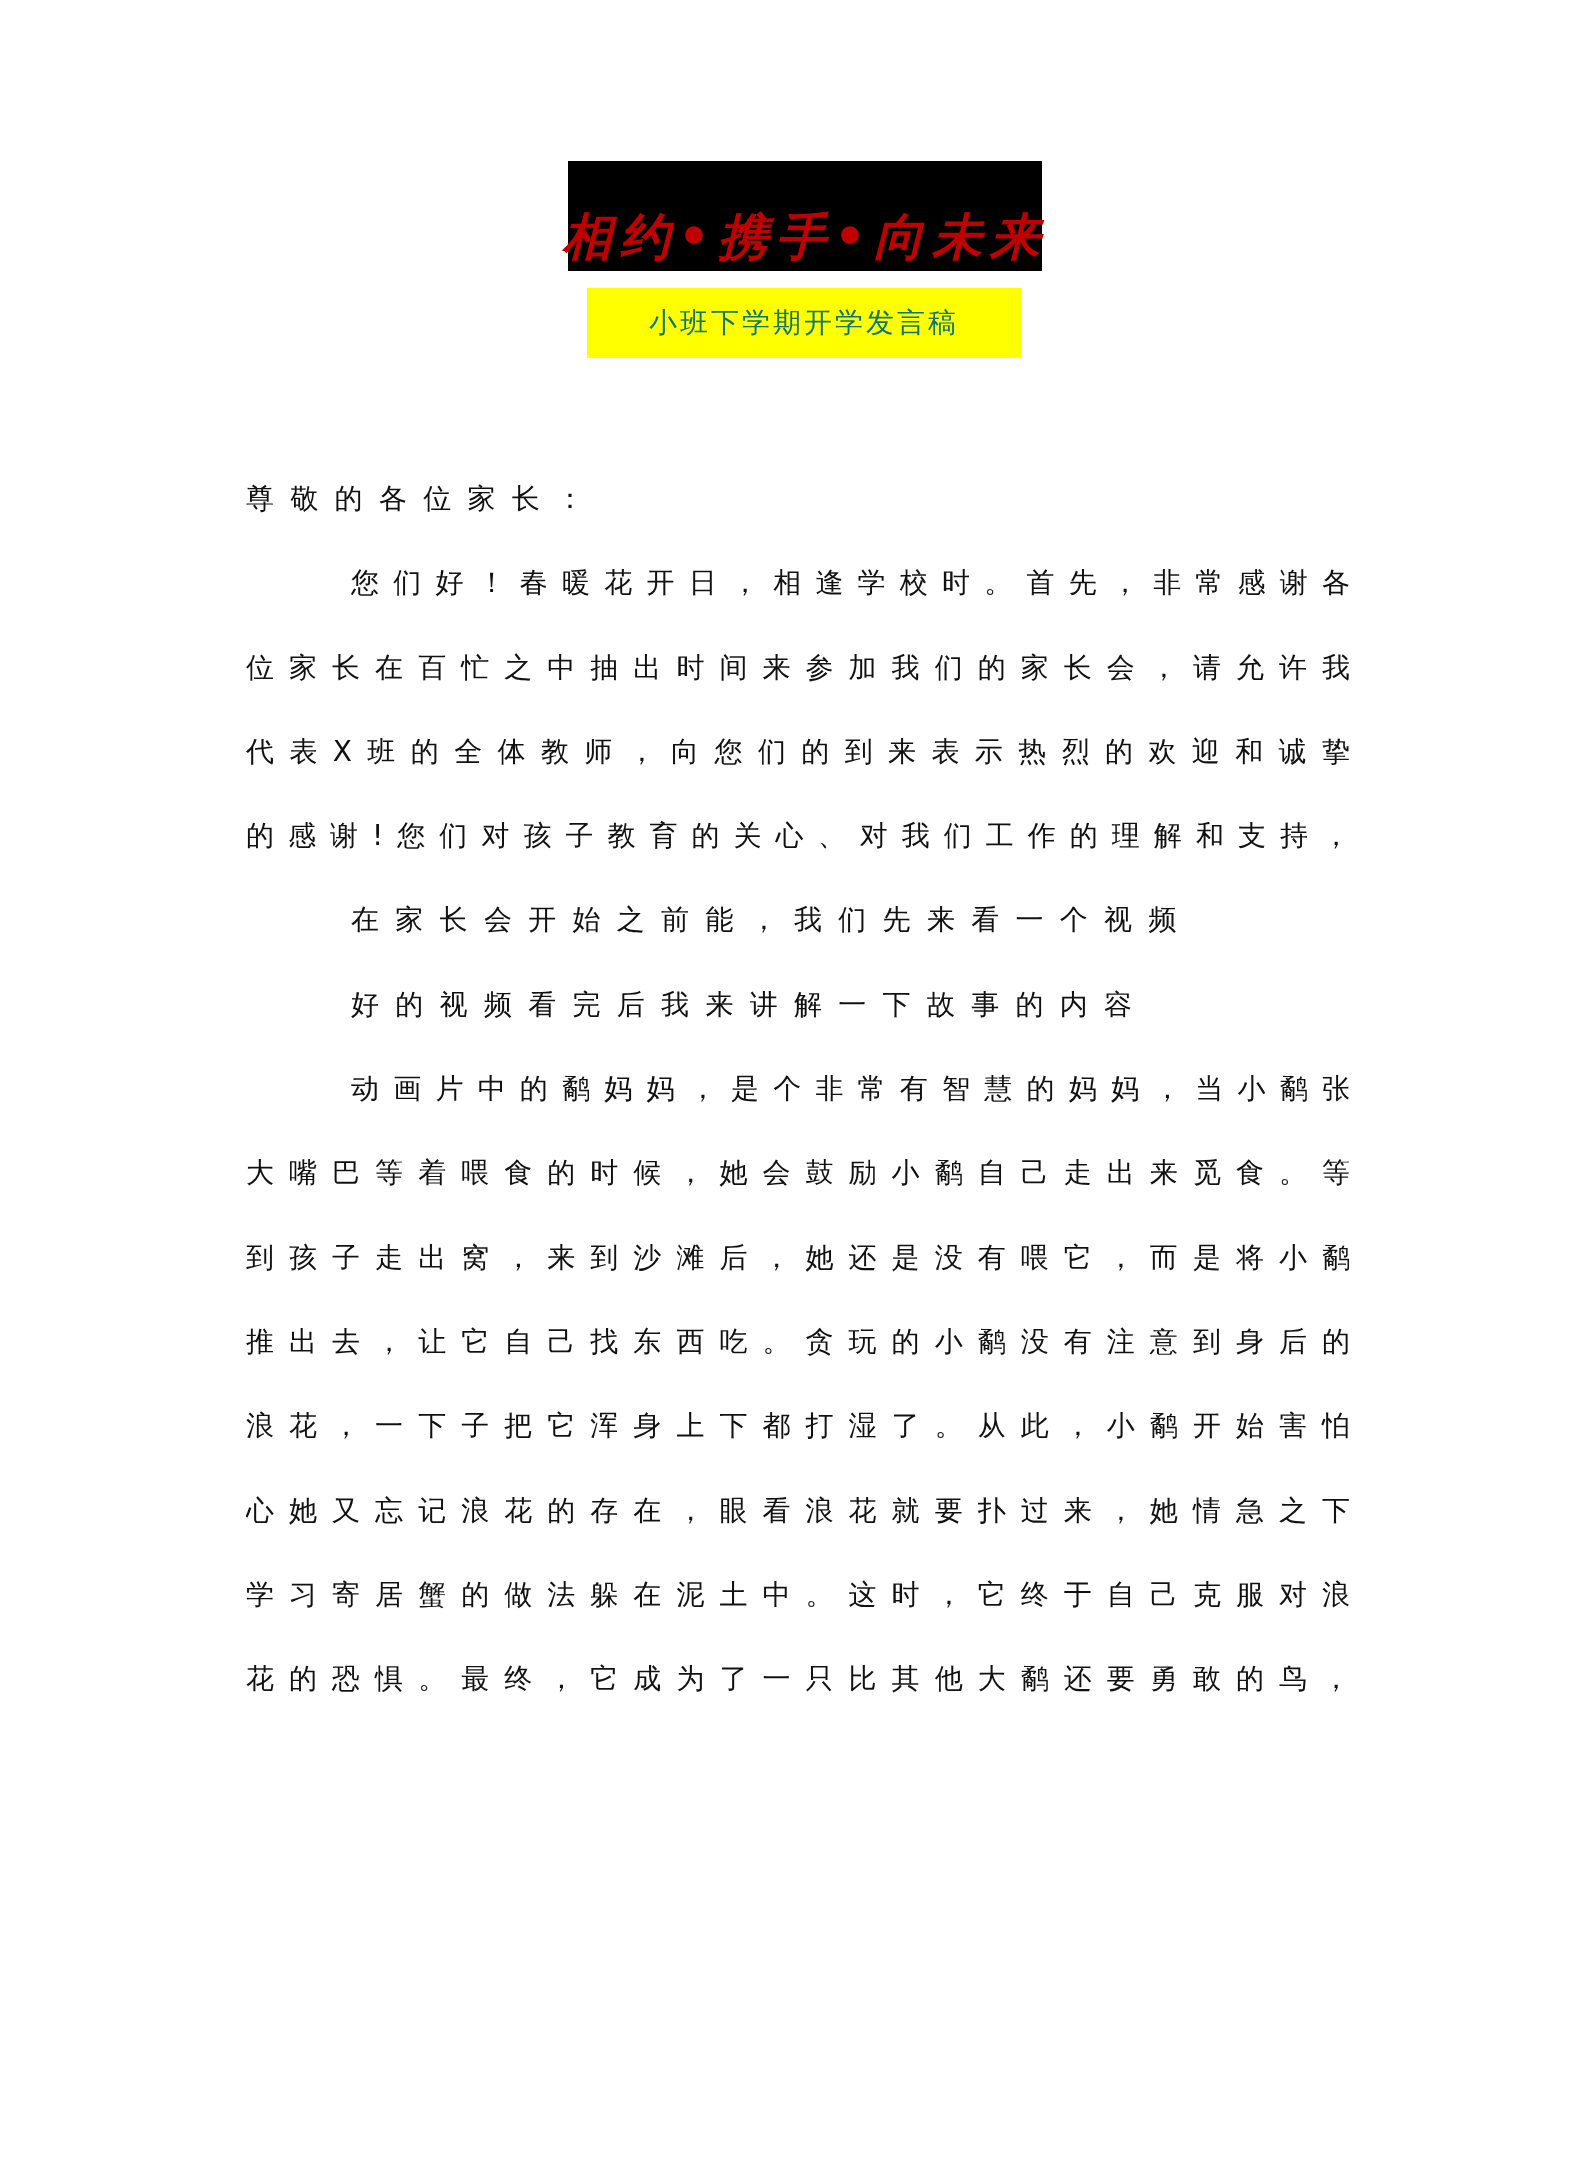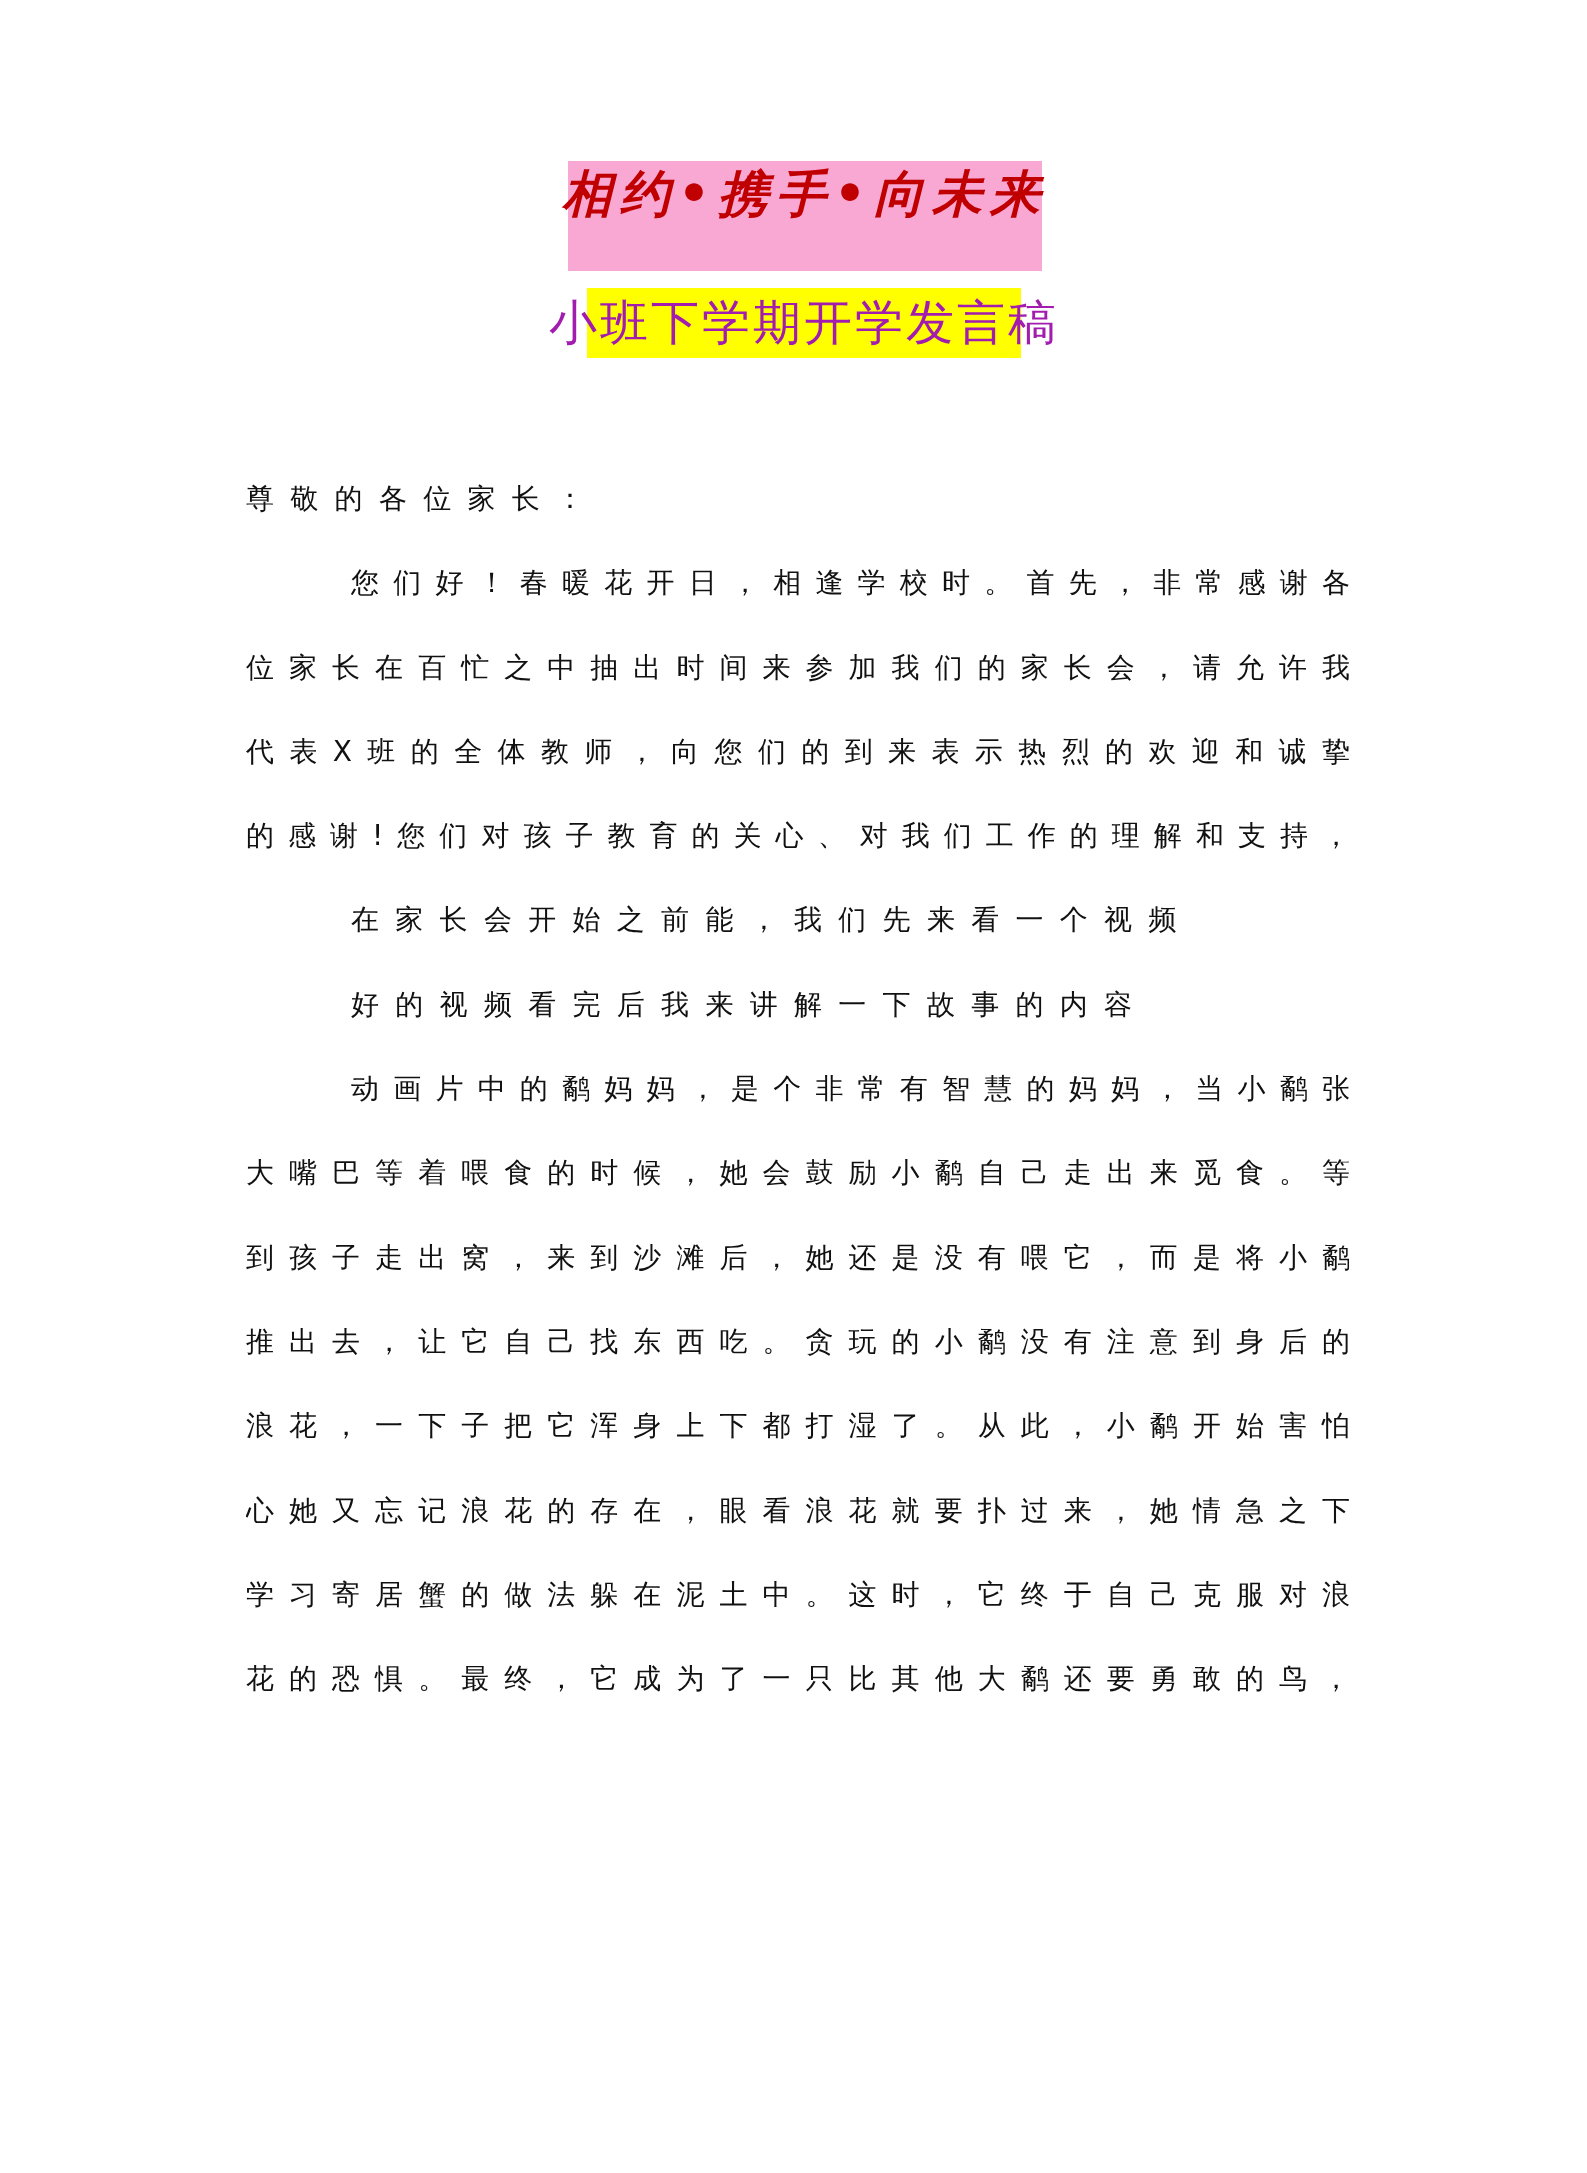--- a/index.html
+++ b/index.html
@@ -1,31 +1,31 @@
 <!DOCTYPE html>
 <html><head>
 <meta charset="utf-8">
 <style>
   html, body { margin: 0; padding: 0; background: #ffffff; }
   body { width: 1587px; height: 2173px; position: relative; overflow: hidden; }
   .page { position: absolute; left: 0; top: 0; width: 1587px; height: 2173px; background: #ffffff; }
   .title-box {
     position: absolute; left: 568px; top: 161px; width: 474px; height: 110px;
-    background: #f9a8d4; display: flex; align-items: flex-start; justify-content: center;
+    background: #000000; display: flex; align-items: flex-end; justify-content: center;
   }
   .title-text {
     font-family: "DejaVu Serif", serif; font-style: italic; font-weight: bold;
     font-size: 50px; color: #C00000; letter-spacing: 8px; white-space: nowrap;
   }
   .subtitle-box {
     position: absolute; left: 587px; top: 288px; width: 434px; height: 70px;
     background: #FFFF00; display: flex; align-items: center; justify-content: center;
   }
   .subtitle-text {
-    font-family: "DejaVu Sans", sans-serif; font-size: 48px; color: #a21caf;
+    font-family: "DejaVu Sans", sans-serif; font-size: 28px; color: #0f766e;
     letter-spacing: 3px; white-space: nowrap;
   }
   .body-text {
     position: absolute; left: 246px; top: 457px; width: 1104px;
     font-family: "DejaVu Sans", sans-serif; font-size: 28px; color: #111111;
     line-height: 84.3px;
   }
   .line { display: block; height: 84.3px; white-space: nowrap; overflow: visible; letter-spacing: 16.3px; }
   .line.justify { text-align: justify; text-align-last: justify; letter-spacing: 0; white-space: normal; overflow: hidden; }
   .indent { padding-left: 105px; }

